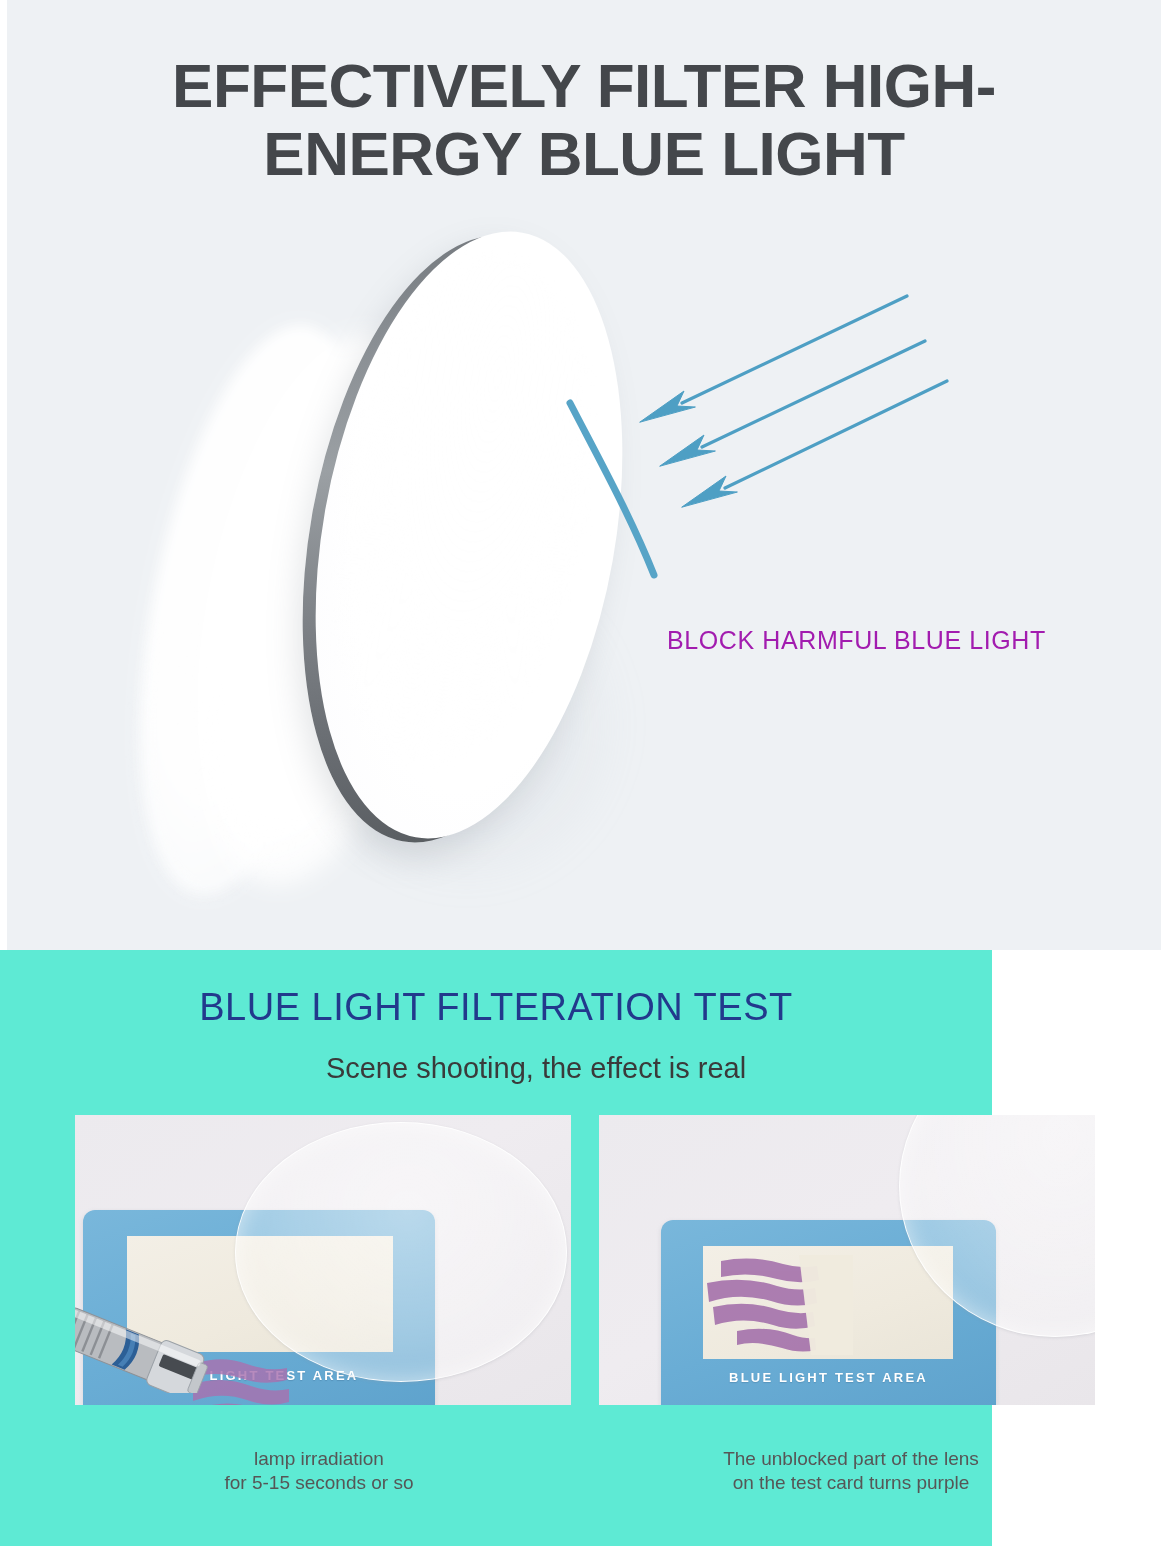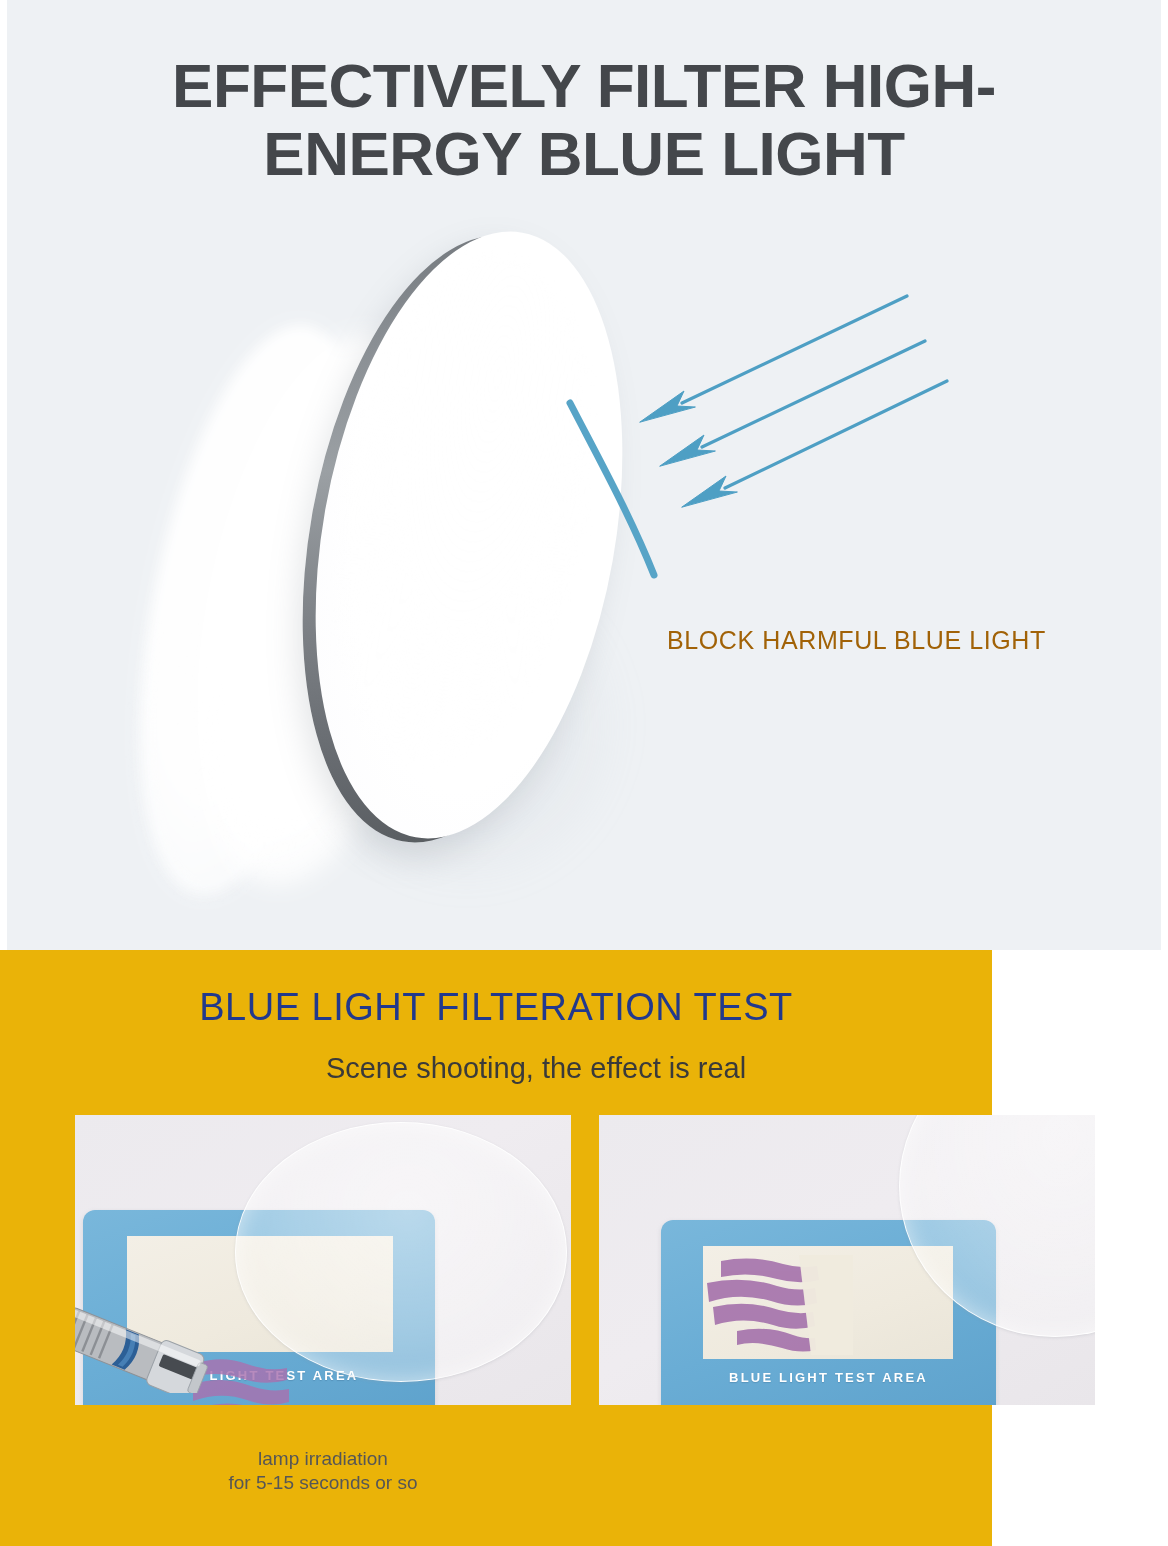--- a/index.html
+++ b/index.html
@@ -144,32 +144,32 @@
   .arrows svg { display: block; }
 
   .block-label {
     position: absolute;
     left: 660px;
     top: 626px;
     font-family: "Liberation Sans", sans-serif;
     font-weight: normal;
     font-size: 25px;
     letter-spacing: 0.6px;
-    color: #a16207;
+    color: #a21caf;
     white-space: nowrap;
   }
 
   
   .test-section {
     position: absolute;
     left: 0;
     top: 950px;
     width: 992px;
     height: 596px;
-    background: #eab308;
+    background: #5eead4;
   }
 
   .test-title {
     position: absolute;
     left: 0;
     top: 36px;
     width: 100%;
     text-align: center;
     font-family: "Liberation Sans", sans-serif;
     font-size: 38px;
@@ -393,14 +393,16 @@
         </svg>
       </div>
 
       <div class="photo-lens" style="left:300px; top:-80px; width:310px; height:300px;"></div>
     </div>
   </div>
 
   <div class="captions">
     <div class="caption">lamp irradiation
 for 5-15 seconds or so</div>
+    <div class="caption">The unblocked part of the lens
+on the test card turns purple</div>
   </div>
 </div>
 
 </body></html>

